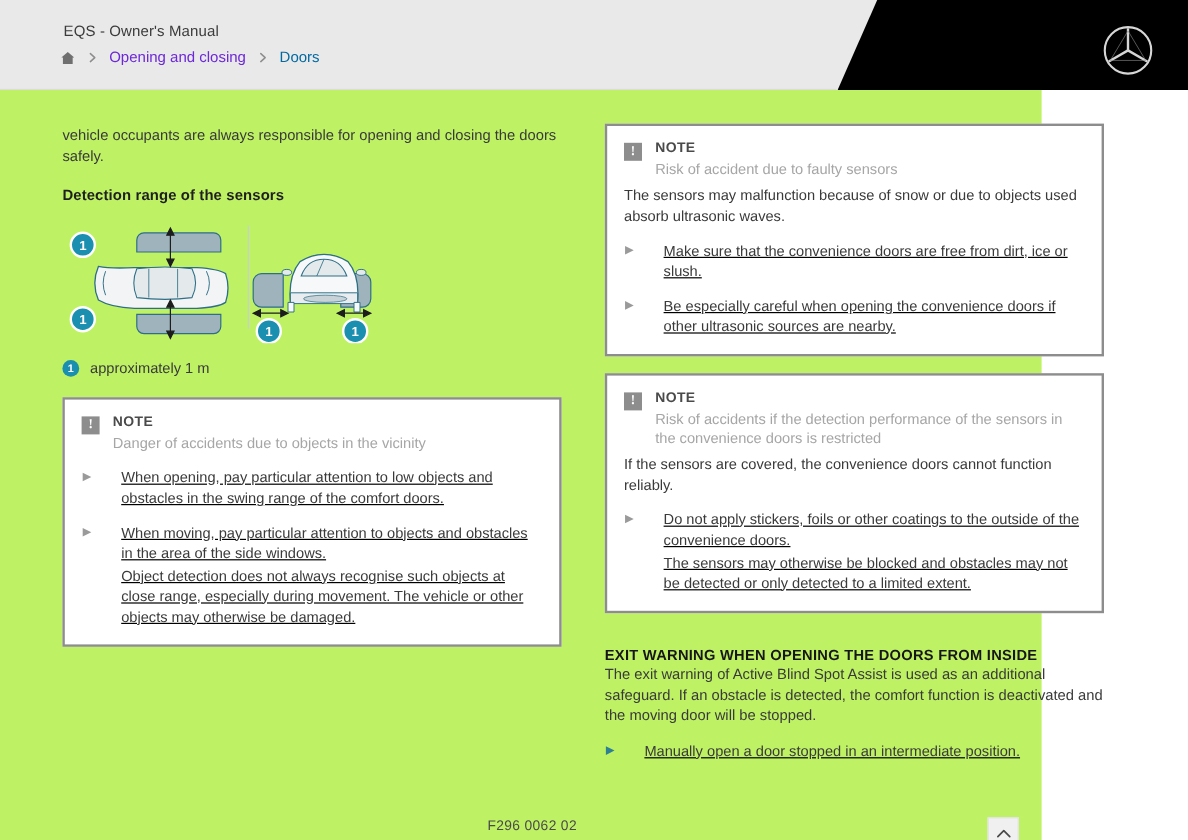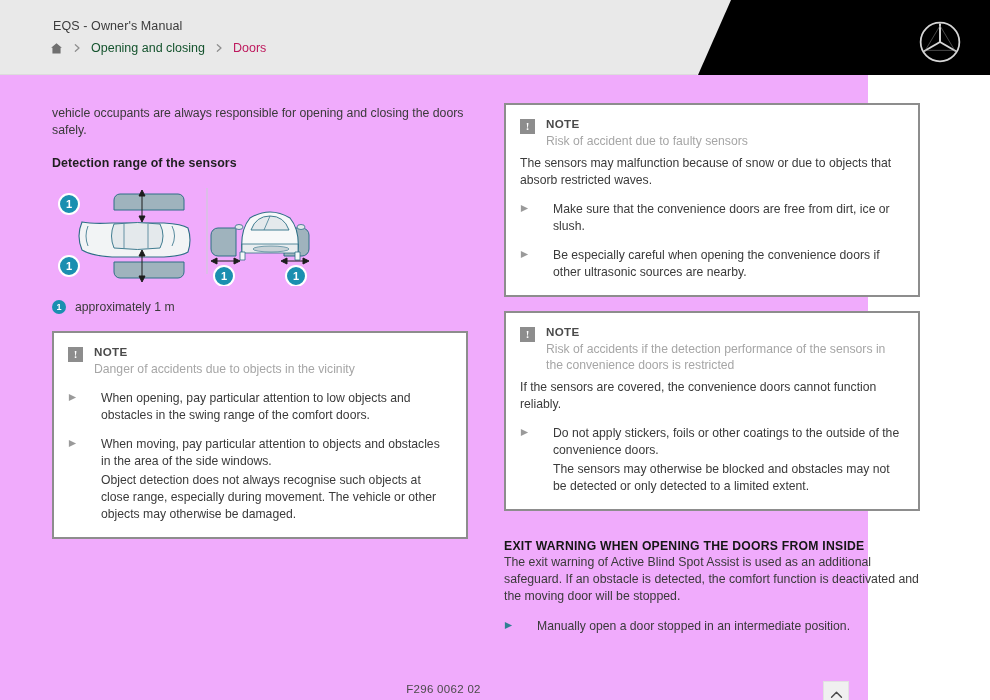--- a/index.html
+++ b/index.html
@@ -30,28 +30,28 @@
     position: absolute; left: 53px; top: 19px;
     font-size: 12.5px; color: #3b3b3b; letter-spacing: .1px;
   }
   .breadcrumb {
     position: absolute; left: 50px; top: 41px;
     display: flex; align-items: center; gap: 9px;
     font-size: 12.5px;
   }
   .bc-home { width: 13px; height: 13px; display:block; }
   .bc-sep { width: 10px; height: 10px; display:block; }
-  .bc-muted { color: #14532d; }
-  .bc-current { color: #be185d; }
+  .bc-muted { color: #6d28d9; }
+  .bc-current { color: #0369a1; }
   .header-underline {
     position:absolute; left:0; bottom:0; width:697px; height:1px; background:#dcdcdc;
   }
 
   
-  .page { position: relative; width: 868px; height: 625px; background:#f0abfc; }
+  .page { position: relative; width: 868px; height: 625px; background:#bef264; }
   .col-left  { position: absolute; left: 52px;  top: 30px; width: 416px; }
   .col-right { position: absolute; left: 504px; top: 28px; width: 416px; }
 
   .body-text {
     font-size: 12.3px; line-height: 17px; color: #3a3a3a;
   }
   .h-sub {
     font-size: 12.4px; font-weight: bold; color: #1f1f1f;
     margin-top: 17px; letter-spacing: .1px;
   }
@@ -91,21 +91,21 @@
     font-size: 11.6px; font-weight: bold; color: #4a4a4a;
     letter-spacing: .35px; line-height: 14px;
   }
   .note-subtitle {
     font-size: 12.2px; color: #a6a6a6; line-height: 16.5px; margin-top: 2px;
   }
   .note-body {
     font-size: 12.2px; color: #3a3a3a; line-height: 17px; margin-top: 5px;
   }
   .bullets { margin-top: 12px; }
-  .bullet { display: flex; gap: 0; margin-bottom: 12px; }
+  .bullet { display: flex; gap: 0; margin-bottom: 12px; text-decoration: underline; }
   .bullet:last-child { margin-bottom: 0; }
   .bullet-arrow {
     flex: 0 0 33px; padding-top: 3px;
   }
   .bullet-arrow svg { display:block; }
   .bullet-text { font-size: 12.2px; color: #3a3a3a; line-height: 17px; }
   .bullet-sub { margin-top: 2px; }
 
   .note-spacer { margin-top: 14px; }
   .exit-block { margin-top: 28px; }
@@ -282,21 +282,21 @@
   <div class="col-right">
 
     <div class="note">
       <div class="note-head">
         <span class="note-icon">!</span>
         <div>
           <div class="note-title">NOTE</div>
           <div class="note-subtitle">Risk of accident due to faulty sensors</div>
         </div>
       </div>
-      <div class="note-body">The sensors may malfunction because of snow or due to objects that absorb restricted waves.</div>
+      <div class="note-body">The sensors may malfunction because of snow or due to objects used absorb ultrasonic waves.</div>
       <div class="bullets">
         <div class="bullet">
           <span class="bullet-arrow">
             <svg width="9" height="9" viewBox="0 0 10 10">
                 <polygon points="1,1 9,5 1,9" fill="#9a9a9a"></polygon>
               </svg>
           </span>
           <div class="bullet-text">Make sure that the convenience doors are free from dirt, ice or slush.</div>
         </div>
         <div class="bullet">

